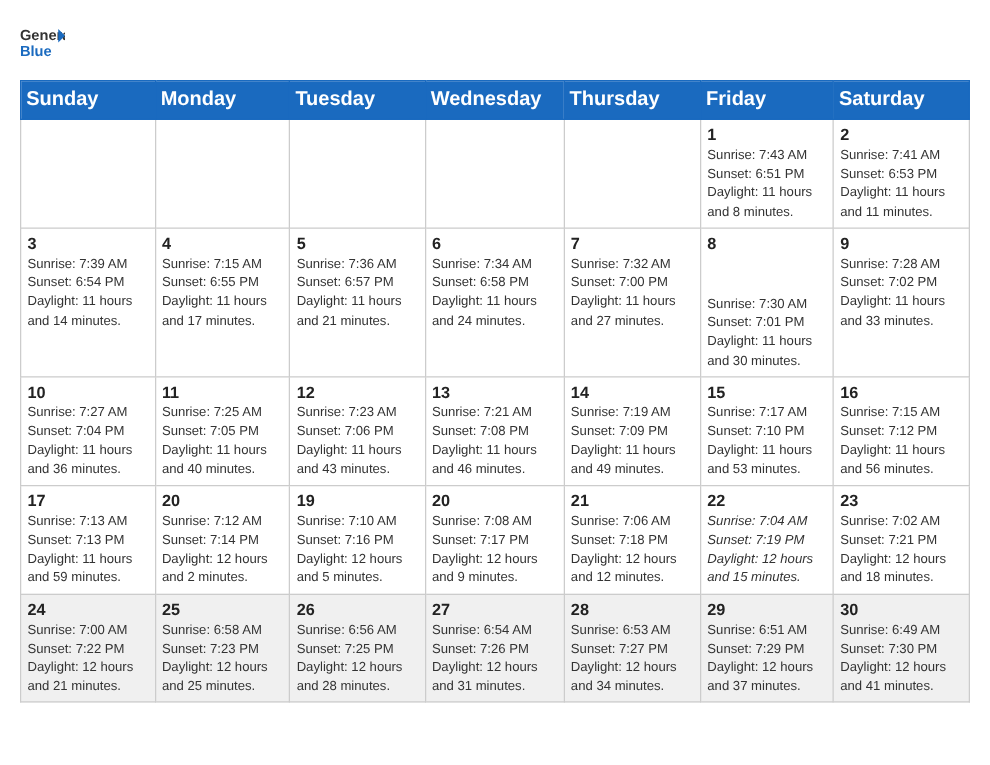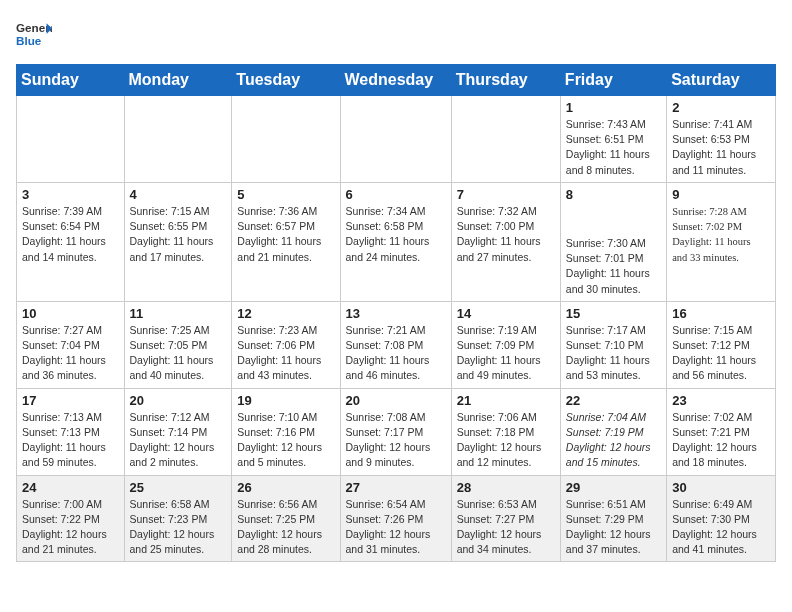--- a/index.html
+++ b/index.html
@@ -167,21 +167,21 @@
         </td>
         <td>
           <span class="day-number">8</span>
           <div class="day-info" style="white-space: pre-line; margin-top: 34px;">Sunrise: 7:30 AM
 Sunset: 7:01 PM
 Daylight: 11 hours
 and 30 minutes.</div>
         </td>
         <td>
           <span class="day-number">9</span>
-          <div class="day-info" style="white-space: pre-line; font-family: Liberation Serif, serif;">Sunrise: 7:28 AM
+          <div class="day-info" style="white-space: pre-line;">Sunrise: 7:28 AM
 Sunset: 7:02 PM
 Daylight: 11 hours
 and 33 minutes.</div>
         </td>
       </tr>
       <tr>
         <td>
           <span class="day-number">10</span>
           <div class="day-info" style="white-space: pre-line;">Sunrise: 7:27 AM
 Sunset: 7:04 PM

